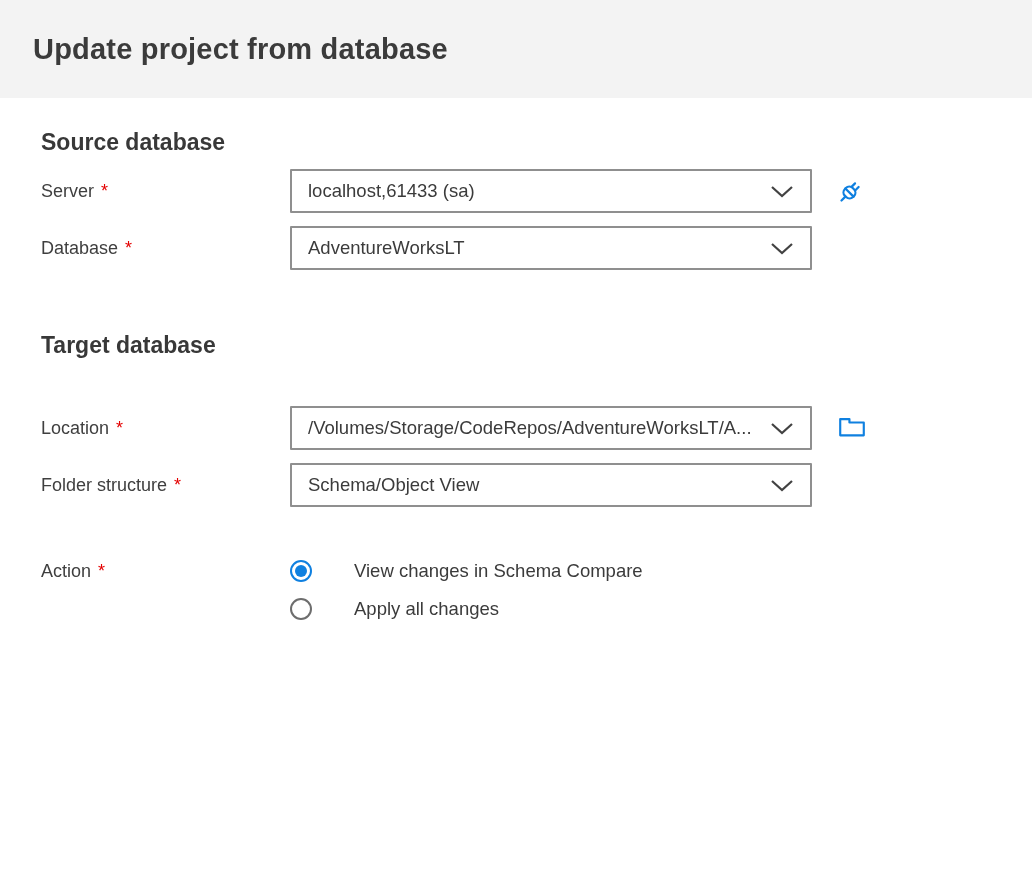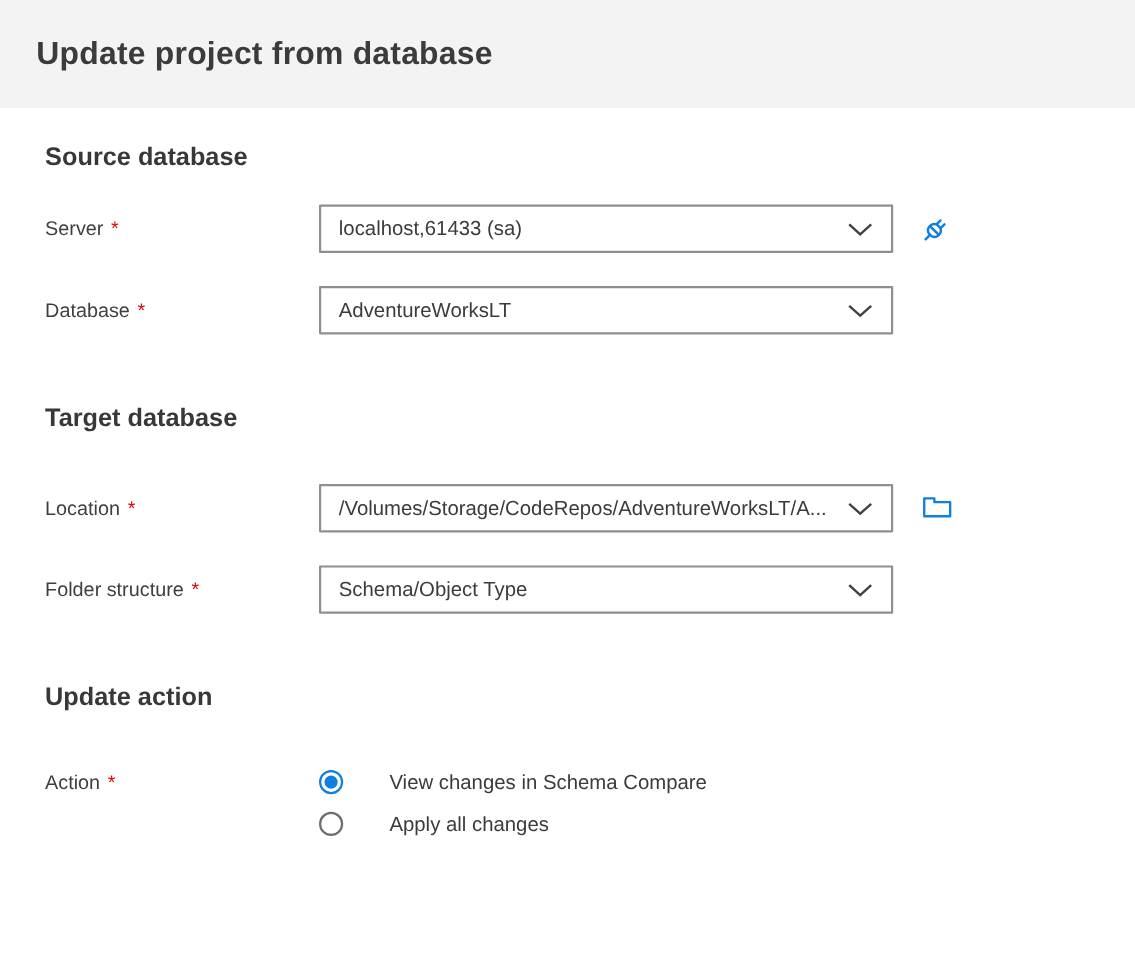--- a/index.html
+++ b/index.html
@@ -35,21 +35,21 @@
     font-size: 23px;
     font-weight: 700;
     color: #383838;
     margin-top: 61px;
     line-height: 28px;
   }
   .section-title.first { margin-top: 30px; }
   .form-row {
     display: flex;
     align-items: center;
-    margin-top: 30px;
+    margin-top: 13px;
   }
   .section-title + .form-row { }
   .form-row.tall-gap { margin-top: 47px; }
   .form-row.action-row { margin-top: 54px; align-items: flex-start; }
   .field-label {
     width: 249px;
     flex: none;
     font-size: 18px;
     color: #3f3f3f;
   }
@@ -168,30 +168,29 @@
         <svg width="30" height="26" viewBox="0 0 28 24">
           <path d="M3 4.6 H11.6 V7.8 H25 V19.8 H3 Z" fill="none" stroke="#0f80e0" stroke-width="2" stroke-linejoin="round"></path>
         </svg>
       </span>
     </button>
   </div>
 
   <div class="form-row">
     <div class="field-label"><span>Folder structure</span><span class="required">*</span></div>
     <div class="dropdown">
-      <span class="dropdown-value">Schema/Object Type</span>
-      <span class="chevron">
-        <svg width="24" height="13" viewBox="0 0 24 13">
-            <polyline points="2,2 12,11 22,2" fill="none" stroke="#424242" stroke-width="2.2"></polyline>
-          </svg>
-      </span>
-    </div>
-  </div>
-
-  <h2 class="section-title">Update action</h2>
+      <span class="dropdown-value">Schema/Object View</span>
+      <span class="chevron">
+        <svg width="24" height="13" viewBox="0 0 24 13">
+            <polyline points="2,2 12,11 22,2" fill="none" stroke="#424242" stroke-width="2.2"></polyline>
+          </svg>
+      </span>
+    </div>
+  </div>
+
 
   <div class="form-row action-row">
     <div class="field-label"><span>Action</span><span class="required">*</span></div>
     <div class="radio-group">
       <div class="radio-option checked">
         <span class="radio-circle">
             <span class="radio-dot"></span>
           </span>
         <span class="radio-label">View changes in Schema Compare</span>
       </div>

